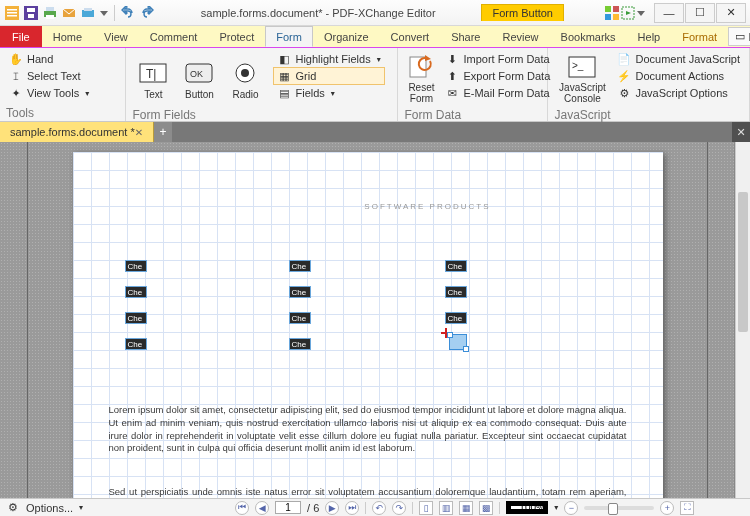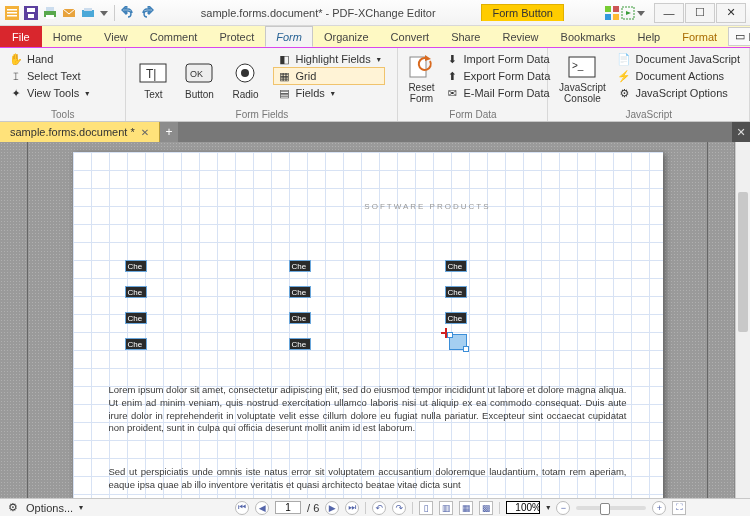--- a/index.html
+++ b/index.html
@@ -11,40 +11,40 @@
 .qat-icon { width: 16px; height: 16px; display: flex; align-items: center; justify-content: center; border-radius: 2px; }
 .title-text { flex: 1; text-align: center; font-size: 11px; color: #444; }
 .form-tools-label { background: #ffcc00; padding: 2px 10px; font-size: 11px; color: #333; border: 1px solid #e0b000; border-bottom: none; }
 .win-controls { display: flex; gap: 1px; margin-left: 8px; }
 .win-btn { width: 30px; height: 20px; display: flex; align-items: center; justify-content: center; border: 1px solid #ccc; background: #f5f5f5; font-size: 11px; }
 
 
 .menubar { height: 22px; display: flex; align-items: stretch; background: #fef9c3; border-bottom: 1px solid #d946ef; }
 .filetab { background: #d9262d; color: #fff; padding: 3px 12px; font-size: 11px; display: flex; align-items: center; }
 .mtab { padding: 3px 10px; font-size: 11px; color: #444; display: flex; align-items: center; border: 1px solid transparent; }
-.mtab.active { border: 1px solid #c8c8c8; border-bottom: 1px solid #f4f4f4; background: #f4f4f4; color: #2a6496; font-style: italic; }
+.mtab.active { border: 1px solid #c8c8c8; border-bottom: 1px solid #f4f4f4; background: #f4f4f4; color: #2a6496; }
 .mtab.format { color: #a86b00; }
 .menubar-right { margin-left: auto; display: flex; gap: 2px; align-items: center; padding-right: 4px; }
 .rbtn { border: 1px solid #ccc; background: #fafafa; padding: 2px 6px; font-size: 11px; display: flex; align-items: center; gap: 3px; }
 
 
 .ribbon { height: 74px; background: #f4f4f4; border-bottom: 1px solid #c8c8c8; display: flex; }
 .rgroup { border-right: 1px solid #d8d8d8; padding: 3px 6px 1px 6px; display: flex; flex-direction: column; }
 .rgroup-body { flex: 1; display: flex; gap: 4px; align-items: flex-start; }
-.rgroup-label { text-align: center; font-size: 10px; color: #777; padding-top: 1px; }
+.rgroup-label { text-align: left; font-size: 12px; color: #777; padding-top: 1px; }
 .vlist { display: flex; flex-direction: column; gap: 1px; }
 .small-item { display: flex; align-items: center; gap: 4px; padding: 1px 3px; font-size: 11px; white-space: nowrap; }
 .bigbtn { display: flex; flex-direction: column; align-items: center; justify-content: center; width: 42px; height: 56px; padding: 2px; font-size: 10px; text-align: center; border: 1px solid transparent; }
 .bigbtn.active { background: #fff3d6; border: 1px solid #f0c36d; }
 .bigbtn .bicon { width: 28px; height: 28px; display: flex; align-items: center; justify-content: center; margin-bottom: 2px; }
 .ico { display:inline-flex; width:14px; height:14px; align-items:center; justify-content:center; }
 
 
 .doctabs { height: 20px; background: #787878; display: flex; align-items: stretch; }
-.doctab { background: #ffe27a; padding: 2px 10px; font-size: 11px; color: #333; display: flex; align-items: center; gap: 6px; border-right: 1px solid #b89b3a; }
+.doctab { background: #ffe27a; padding: 2px 10px; font-size: 11px; color: #333; display: flex; align-items: center; border-right: 1px solid #b89b3a; }
 .doctab .close { font-size: 10px; color: #666; }
 .doctabs-add { width: 18px; background: #8c8c8c; color: #fff; display:flex; align-items:center; justify-content:center; font-size:12px; }
 .doctabs-spacer { flex:1; }
 .doctabs-close { width: 18px; background: #505050; color:#ddd; display:flex; align-items:center; justify-content:center; }
 
 
 .workspace { height: 356px; display: flex; }
 .gutter { width: 28px; background: #9a9a9a; background-image: radial-gradient(#b0b0b0 0.5px, transparent 0.5px); background-size: 3px 3px; border-right: 1px solid #666; }
 .gutter.right { border-left: 1px solid #666; border-right: 1px solid #888; }
 .scrollbar-v { width: 15px; background: #f0f0f0; border-left:1px solid #ccc; position:relative; }
@@ -56,29 +56,29 @@
 .logo { position:absolute; top:16px; left:0; right:0; display:flex; justify-content:center; align-items:center; gap:10px; }
 .logo-text { font-size:30px; color:#6d6d6d; letter-spacing:1px; }
 .logo-sub { position:absolute; top:50px; right:172px; font-size:8px; color:#999; letter-spacing:2px; }
 .fieldbox { position:absolute; width:22px; height:12px; background:#2a2a2a; color:#fff; font-size:8px; padding:1px 2px; overflow:hidden; border:1px solid #6aa7dc; }
 .sel { position:absolute; width:18px; height:16px; background:#a5cff1; border:1px solid #3b8ed8; }
 .sel::before,.sel::after{content:"";position:absolute;width:4px;height:4px;background:#fff;border:1px solid #3b8ed8;}
 .sel::before{top:-3px;left:-3px}.sel::after{bottom:-3px;right:-3px}
 .cross { position:absolute; width:10px; height:10px; }
 .cross::before,.cross::after{content:"";position:absolute;background:#d02020;}
 .cross::before{left:4px;top:0;width:2px;height:10px}.cross::after{top:4px;left:0;height:2px;width:10px}
-.lorem { position:absolute; left:36px; right:36px; font-size:9.5px; color:#3a3a3a; line-height:1.35; text-align:justify; }
+.lorem { position:absolute; left:36px; right:36px; font-size:9.5px; color:#3a3a3a; line-height:1.35; text-align:justify;margin-top:20px; }
 
 
 .statusbar { height: 18px; background:#f4f4f4; border-top:1px solid #c8c8c8; display:flex; align-items:center; font-size:11px; padding:0 6px; gap:6px; }
 .statusbar .sep { width:1px; height:12px; background:#ccc; }
 .sb-icon { width:14px; height:14px; border:1px solid #bbb; background:#fff; display:inline-flex; align-items:center; justify-content:center; font-size:9px; color:#56a; }
 .sb-icon.round { border-radius:50%; }
 .pageinput { width:26px; height:13px; border:1px solid #aaa; text-align:center; font-size:10px; }
-.zoom { width:34px; height:13px; border:1px solid #000000; font-size:10px; text-align:center;padding-left:8px; }
+.zoom { width:42px; height:13px; border:5px solid #000000; font-size:10px; text-align:center;padding-left:8px; }
 .slider { width:70px; height:4px; background:#ddd; position:relative; border-radius:2px; }
 .slider::after { content:""; position:absolute; left:24px; top:-3px; width:8px; height:10px; background:#fff; border:1px solid #888; border-radius:2px; }
 svg { display:block; }
 </style>
 </head>
 <body>
 
 <div class="titlebar">
   <div class="qat">
     <span class="qat-icon">

